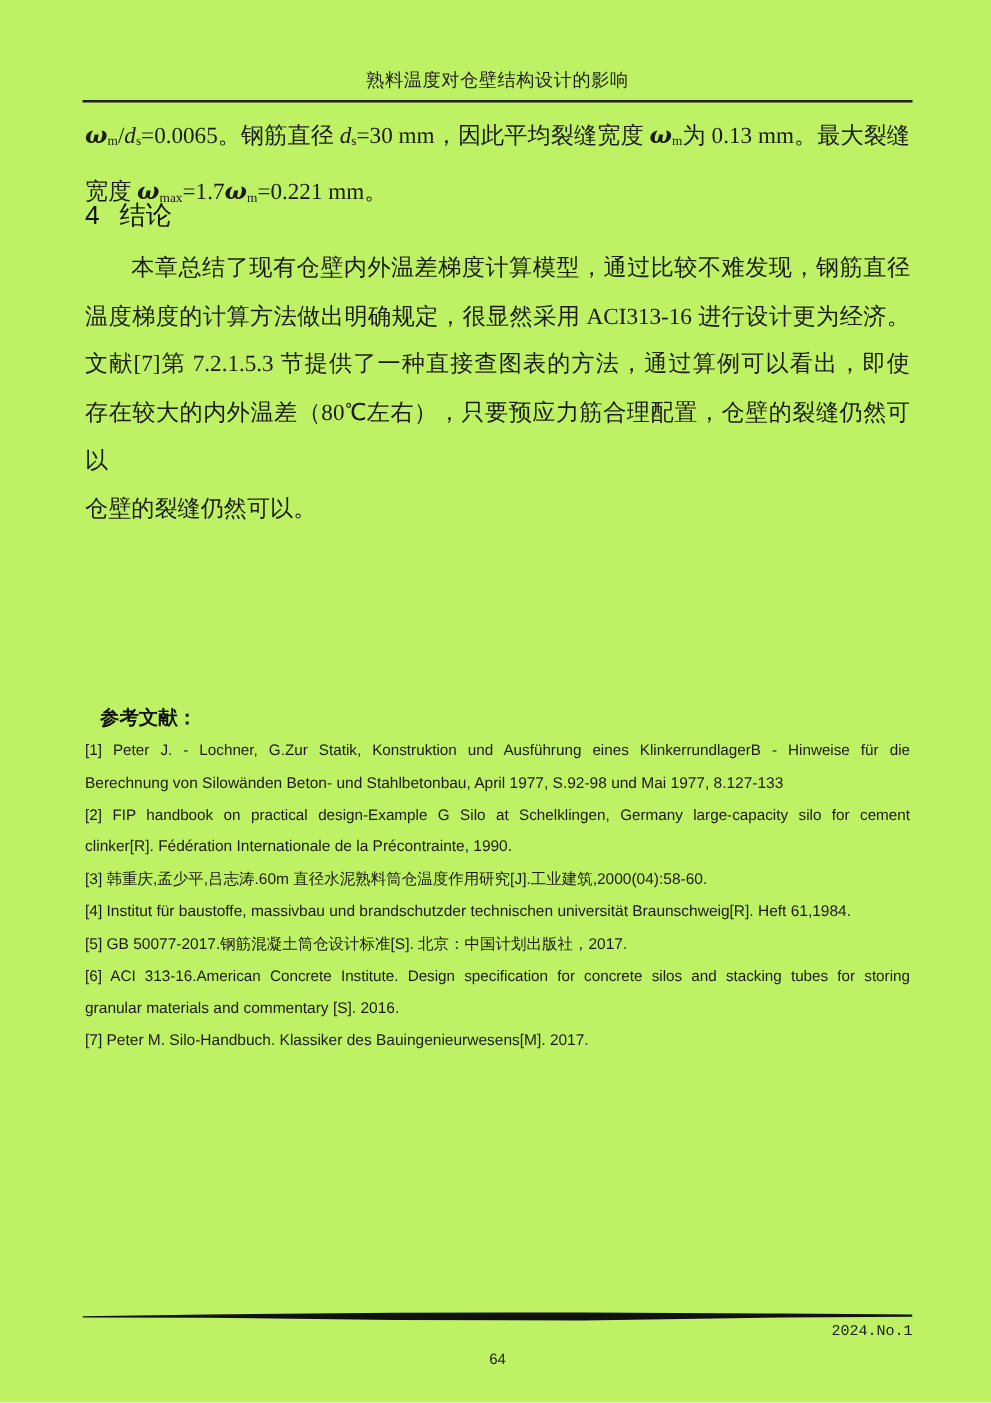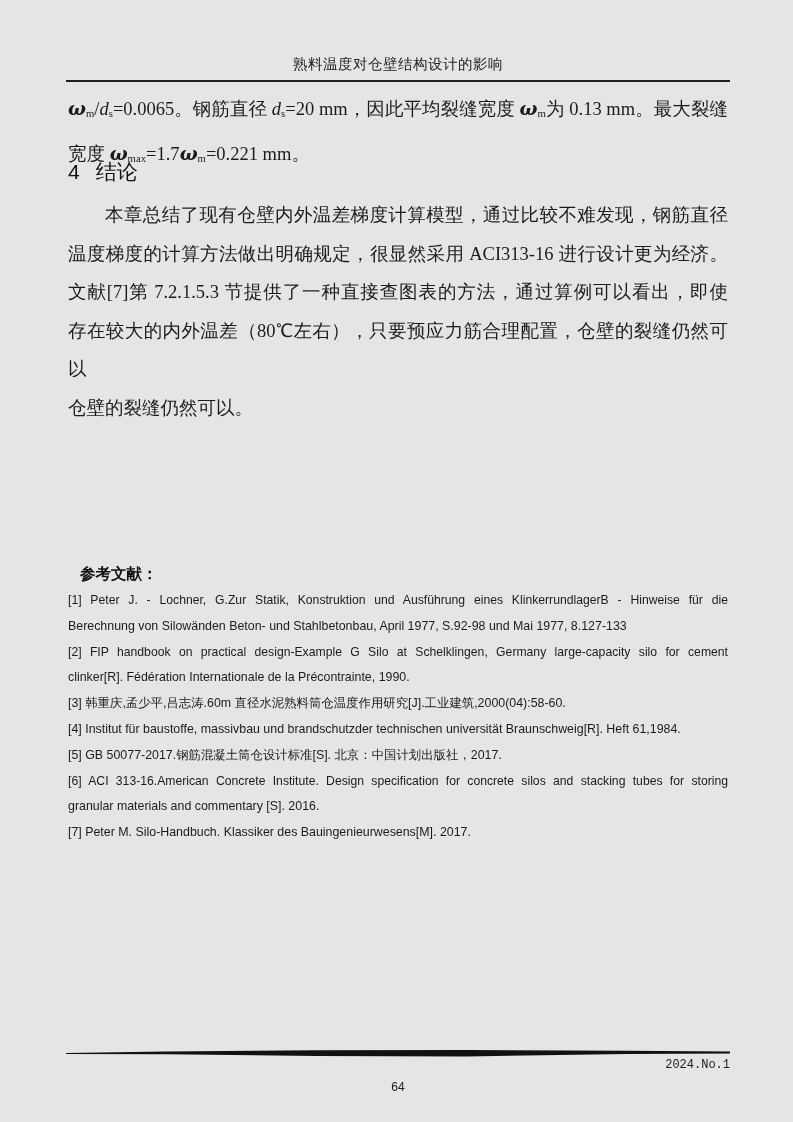--- a/index.html
+++ b/index.html
@@ -1,21 +1,21 @@
 <!DOCTYPE html>
 <html><head>
 <meta charset="utf-8">
 <style>
   * { margin: 0; padding: 0; box-sizing: border-box; }
   html, body { background: #ffffff; }
   .page {
     position: relative;
     width: 793px;
     height: 1122px;
-    background: #e5e5e5;
+    background: #bef264;
     color: #1b1b1b;
     font-family: "Liberation Serif", serif;
     overflow: hidden;
   }
   
   .running-title {
     position: absolute;
     top: 55px; left: 66px; width: 664px;
     text-align: center;
     font-size: 14.5px;
@@ -114,21 +114,21 @@
 </style>
 </head>
 <body>
 
 <div class="page">
 
   <div class="running-title">熟料温度对仓壁结构设计的影响</div>
   <div class="header-rule"></div>
 
   <div class="formula-block">
-    <div class="line-just"><span class="omega">ω</span><sub class="ssub">m</sub><span>/</span><span class="mvar">d</span><sub class="ssub">s</sub><span>=0.0065。钢筋直径 </span><span class="mvar">d</span><sub class="ssub">s</sub><span>=20 mm，因此平均裂缝宽度 </span><span class="omega">ω</span><sub class="ssub">m</sub><span>为 0.13 mm。最大裂缝</span></div>
+    <div class="line-just"><span class="omega">ω</span><sub class="ssub">m</sub><span>/</span><span class="mvar">d</span><sub class="ssub">s</sub><span>=0.0065。钢筋直径 </span><span class="mvar">d</span><sub class="ssub">s</sub><span>=30 mm，因此平均裂缝宽度 </span><span class="omega">ω</span><sub class="ssub">m</sub><span>为 0.13 mm。最大裂缝</span></div>
     <div><span>宽度 </span><span class="omega">ω</span><sub class="ssub">max</sub><span>=1.7</span><span class="omega">ω</span><sub class="ssub">m</sub><span>=0.221 mm。</span></div>
   </div>
 
   <div class="section-heading">
     <span class="section-number">4</span><span>结论</span>
   </div>
 
   <div class="conclusion">
     <div class="para-line first line-just">本章总结了现有仓壁内外温差梯度计算模型，通过比较不难发现，钢筋直径</div>
     <div class="para-line line-just">温度梯度的计算方法做出明确规定，很显然采用 ACI313-16 进行设计更为经济。</div>

